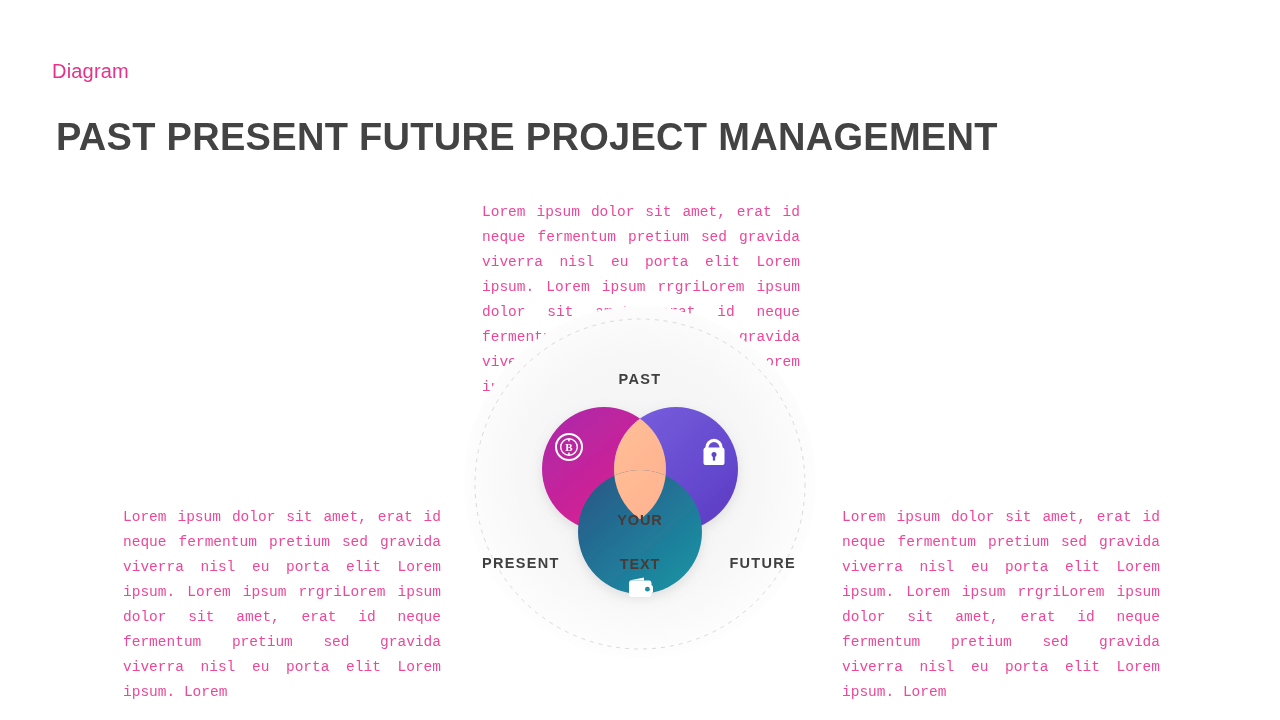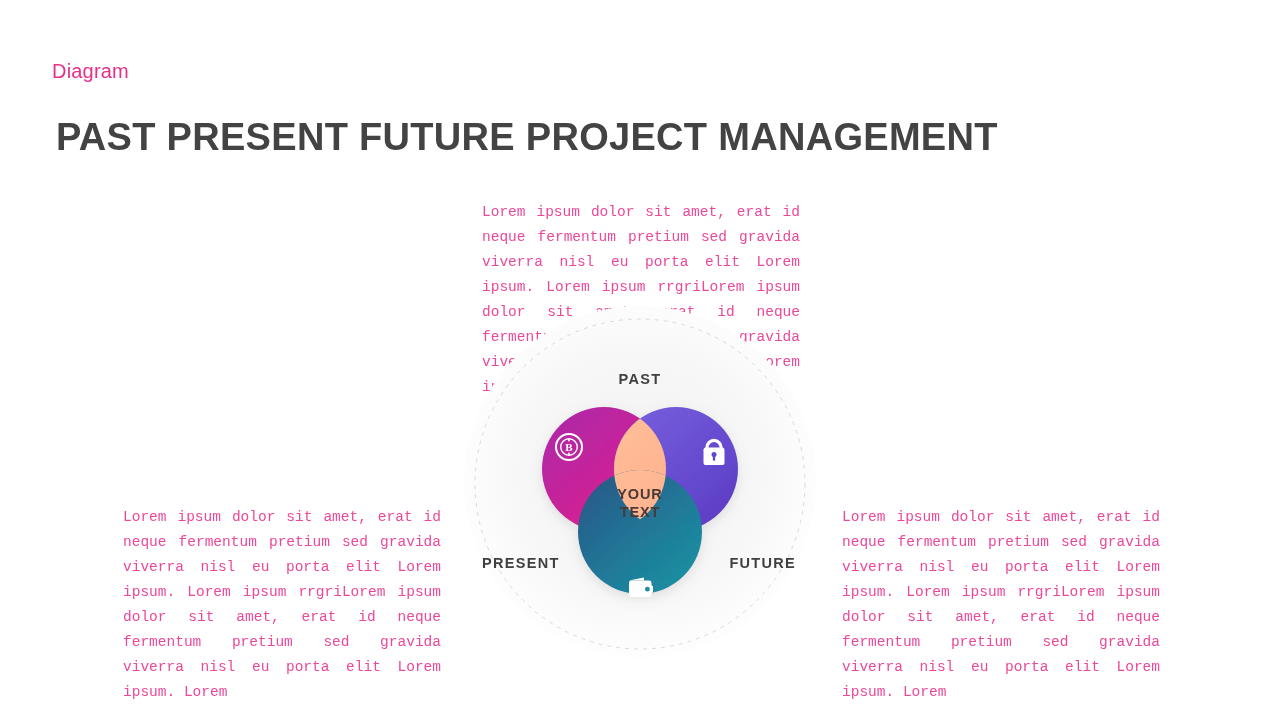--- a/index.html
+++ b/index.html
@@ -117,21 +117,21 @@
     left: 0; right: 0;
     top: 173px;
     text-align: center;
     font-size: 14.5px;
     font-weight: bold;
     color: #4a3a36;
     letter-spacing: 0.9px;
     line-height: 18px;
     pointer-events: none;
   }
-  .center-text span { display: block; }
+  .center-text span { display: block; margin-top: 26px; }
 </style>
 </head>
 <body>
 
 <div class="slide">
 
   <div class="kicker">Diagram</div>
 
   <h1 class="slide-title">PAST PRESENT FUTURE PROJECT MANAGEMENT</h1>
 

